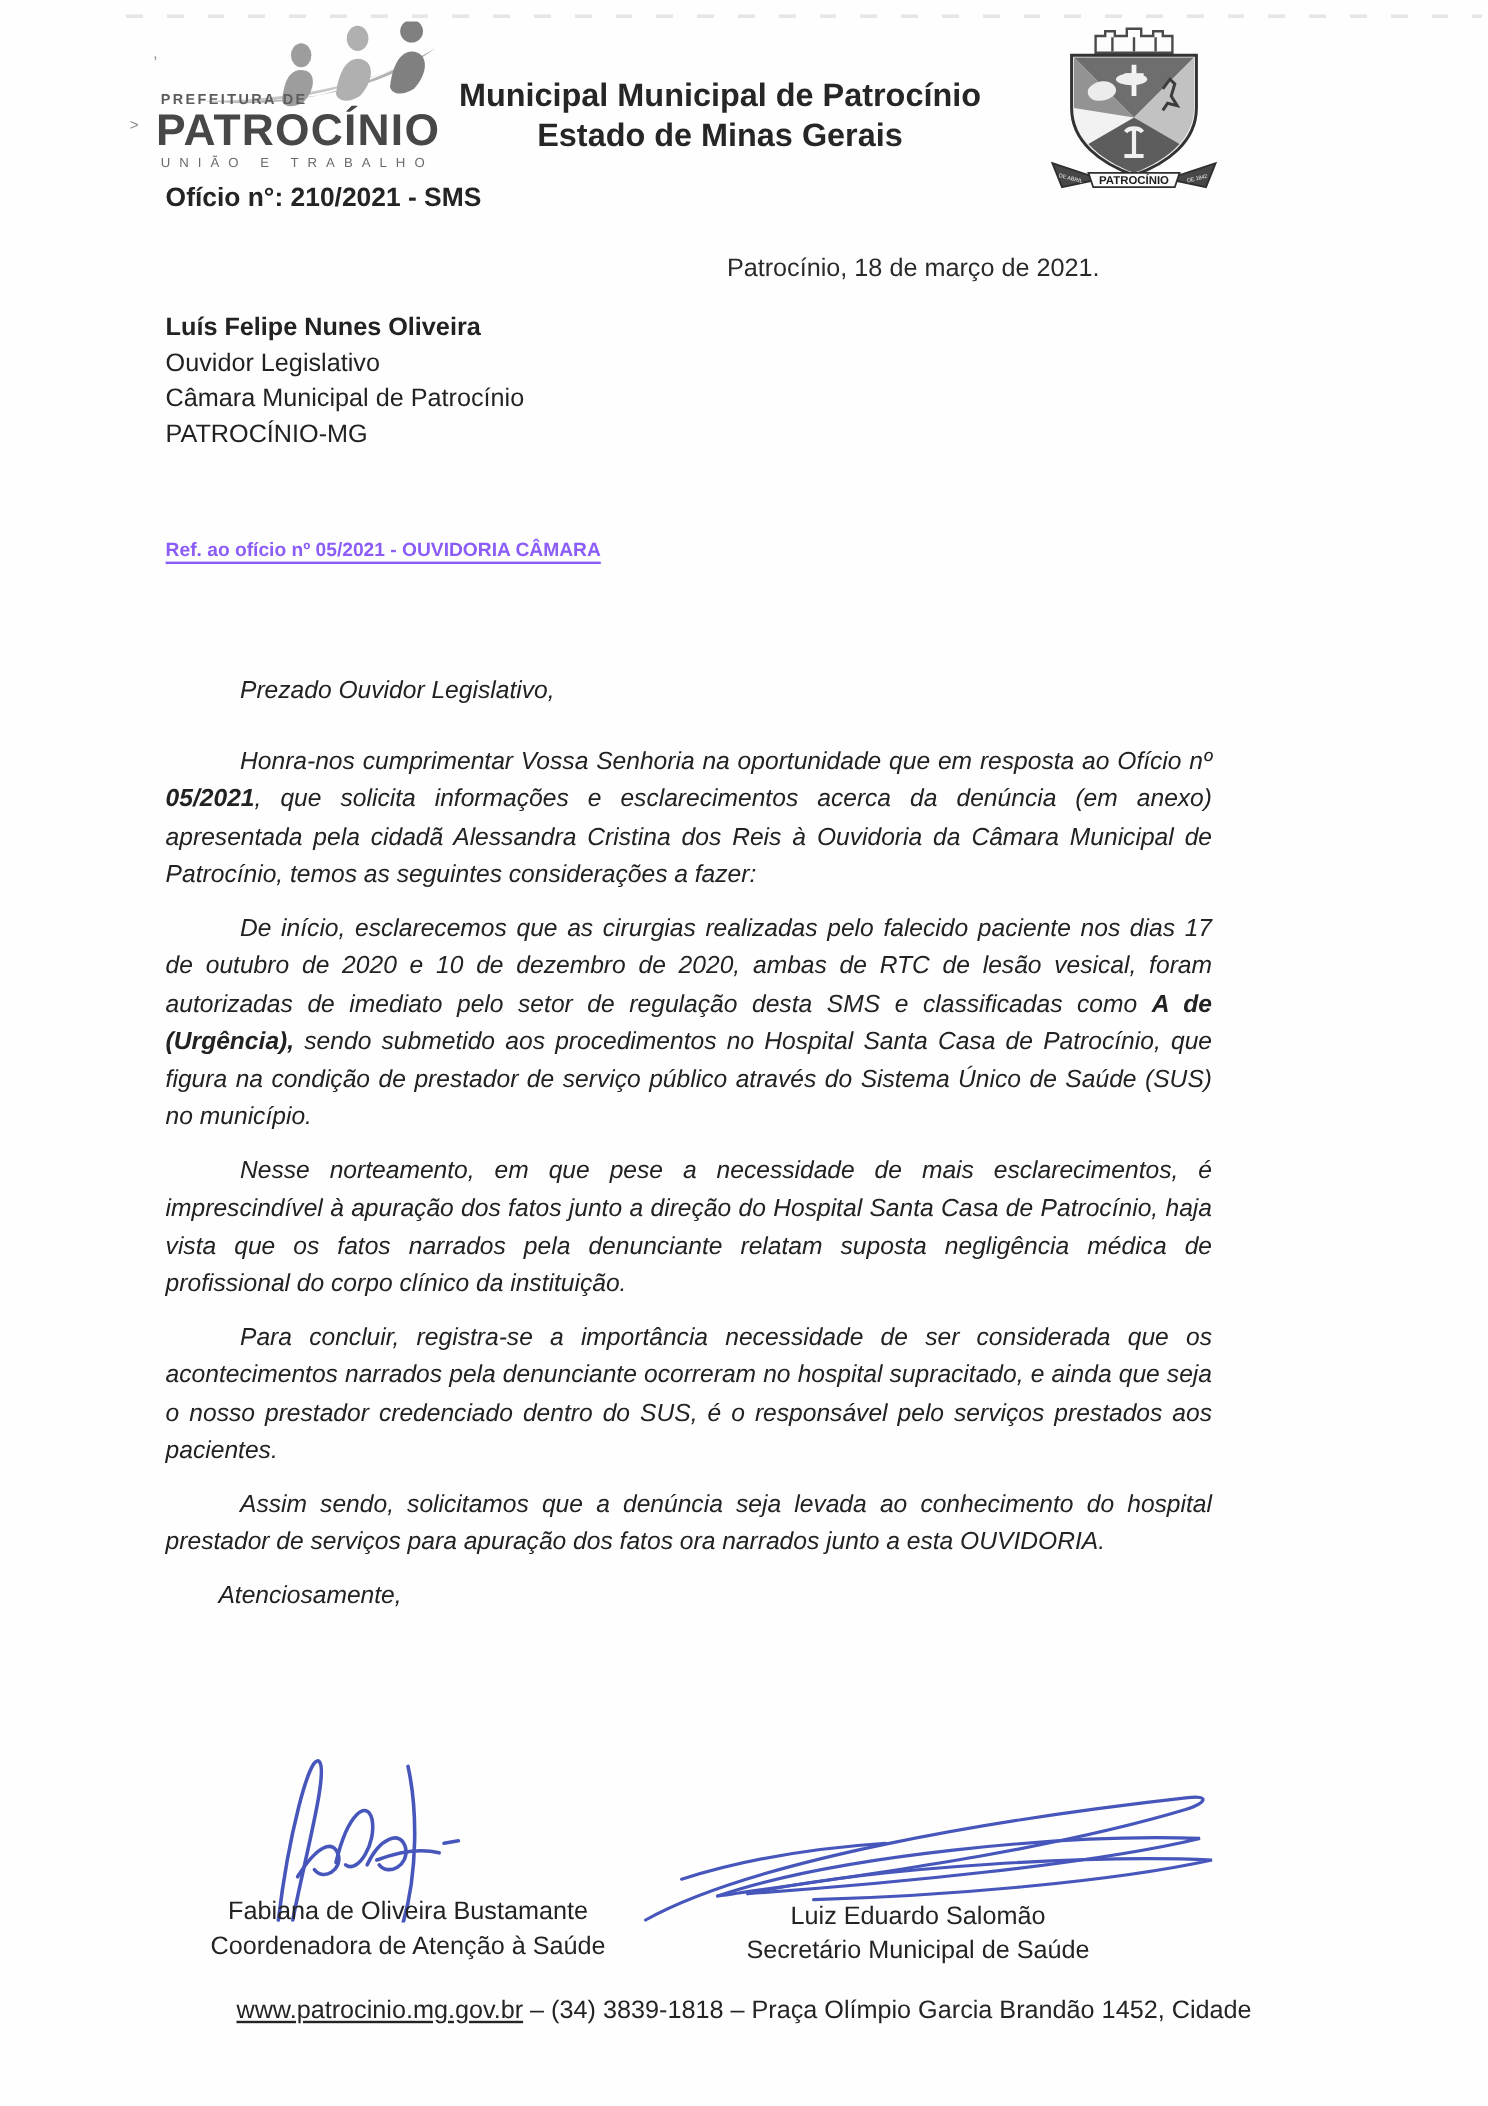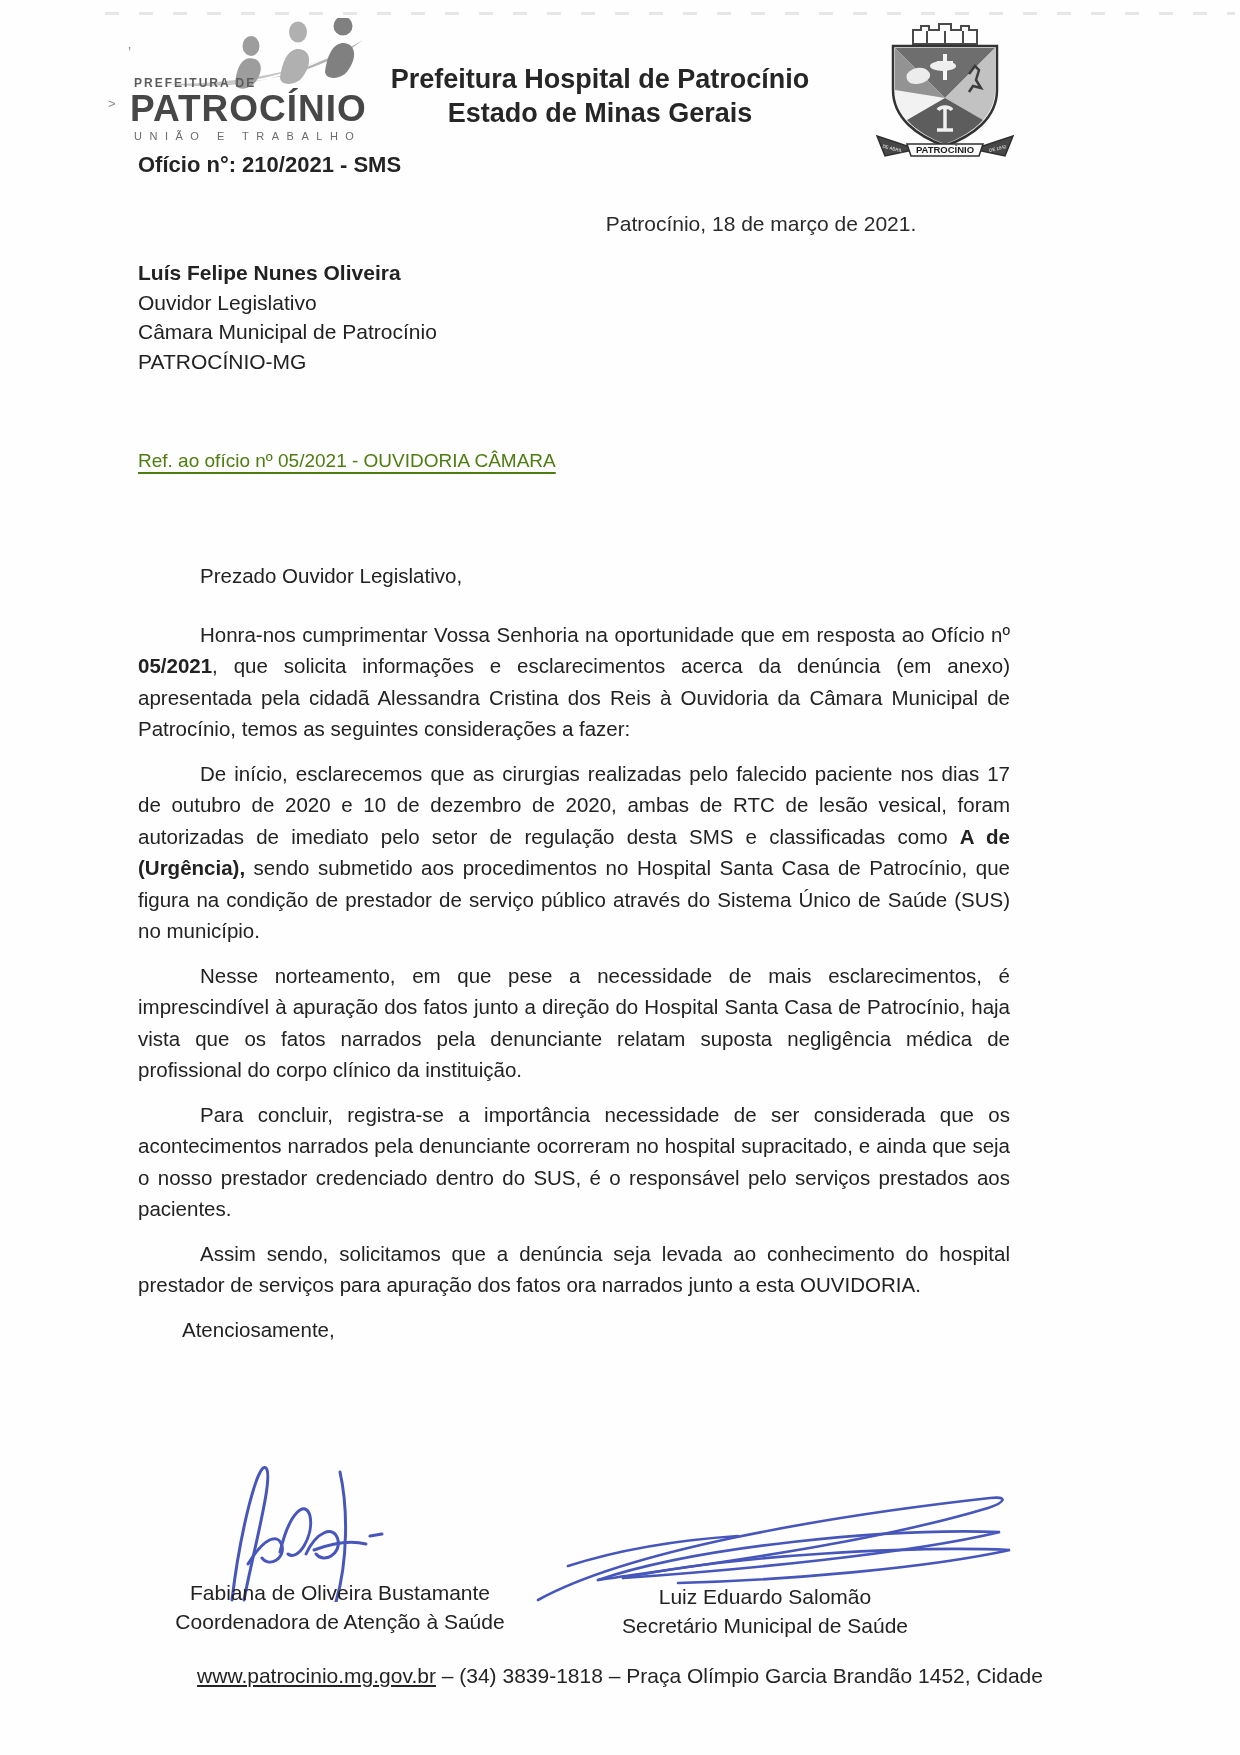--- a/index.html
+++ b/index.html
@@ -19,27 +19,28 @@
   .logo-fig{position:absolute;left:55px;top:0;width:205px;height:74px;}
   .logo-pref{position:absolute;left:22px;top:58px;font-size:12px;letter-spacing:2px;color:#5c5c5c;font-weight:bold;}
   .logo-name{position:absolute;left:18px;top:70px;font-size:37px;font-weight:bold;color:#474747;letter-spacing:1px;}
   .logo-tag{position:absolute;left:22px;top:112px;font-size:11px;letter-spacing:7.5px;color:#6b6b6b;}
   .hdr-title{position:absolute;left:360px;top:62px;width:480px;text-align:center;font-weight:bold;font-size:27px;line-height:34px;color:#262626;}
   .crest{position:absolute;left:855px;top:18px;width:180px;height:145px;}
   
   .oficio{position:absolute;left:138px;top:152px;font-size:22px;font-weight:bold;color:#242424;}
   .dateline{position:absolute;left:511px;top:212px;width:500px;text-align:center;font-size:21px;color:#2a2a2a;}
   .recipient{position:absolute;left:138px;top:258px;font-size:21px;line-height:29.5px;color:#222;}
-  .refline{position:absolute;left:138px;top:450px;font-size:19px;font-weight:normal;color:#4d7c0f;
+  .refline{position:absolute;left:138px;top:450px;font-size:16px;font-weight:bold;color:#8b5cf6;
            text-decoration:underline;text-decoration-thickness:2px;text-underline-offset:5px;}
   
   .body-text{
     position:absolute;left:138px;top:560px;width:872px;
     font-size:20.5px;line-height:31.5px;color:#222;
     text-align:justify;
+    font-style:italic;
   }
   .salutation{margin:0 0 27px 62px;}
   .body-text p{margin:0 0 13px 0;text-indent:62px;}
   .closing{margin:4px 0 0 44px;}
   
   .sig-left-svg{position:absolute;left:218px;top:1452px;width:170px;height:150px;}
   .sig-right-svg{position:absolute;left:528px;top:1488px;width:495px;height:120px;}
   .sig-block{position:absolute;text-align:center;font-size:21px;line-height:29px;color:#232323;}
   .sig-block-left{left:150px;top:1578px;width:380px;}
   .sig-block-right{left:575px;top:1582px;width:380px;}
@@ -70,21 +71,21 @@
       <path d="M113,60 C116,36 126,28 136,32 C145,36 144,50 133,62 C124,68 114,67 113,60 Z" fill="#b0b0b0"></path>
       <ellipse cx="176" cy="8" rx="9.5" ry="9.5" fill="#808080"></ellipse>
       <path d="M158,54 C161,30 171,22 181,26 C190,30 189,44 178,56 C169,62 159,61 158,54 Z" fill="#808080"></path>
     </svg>
     <div class="logo-pref">PREFEITURA DE</div>
     <div class="logo-name">PATROCÍNIO</div>
     <div class="logo-tag">UNIÃO E TRABALHO</div>
   </div>
 
   <div class="hdr-title">
-    <div>Prefeitura Hospital de Patrocínio</div>
+    <div>Municipal Municipal de Patrocínio</div>
     <div>Estado de Minas Gerais</div>
   </div>
 
   <svg class="crest" viewBox="0 0 180 145">
 
     <g stroke="#4a4a4a" stroke-width="2" fill="#fdfdfd">
       <path d="M58,26 L58,12 L66,12 L66,8 L74,8 L74,12 L84,12 L84,6 L96,6 L96,12 L106,12 L106,8 L114,8 L114,12 L122,12 L122,26 Z"></path>
       <line x1="72" y1="13" x2="72" y2="25"></line>
       <line x1="90" y1="13" x2="90" y2="25"></line>
       <line x1="108" y1="13" x2="108" y2="25"></line>

